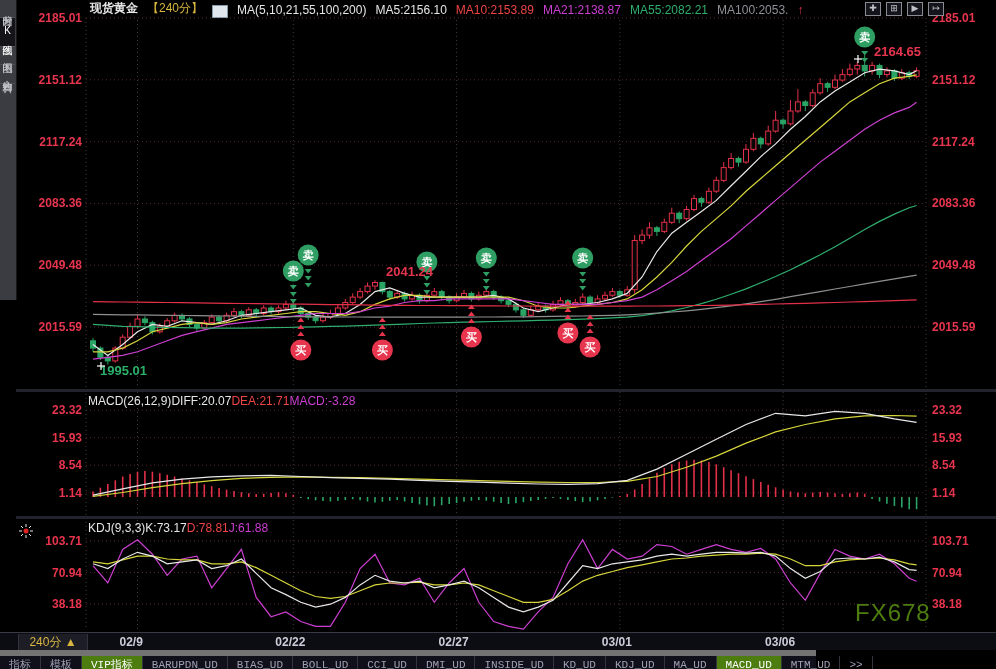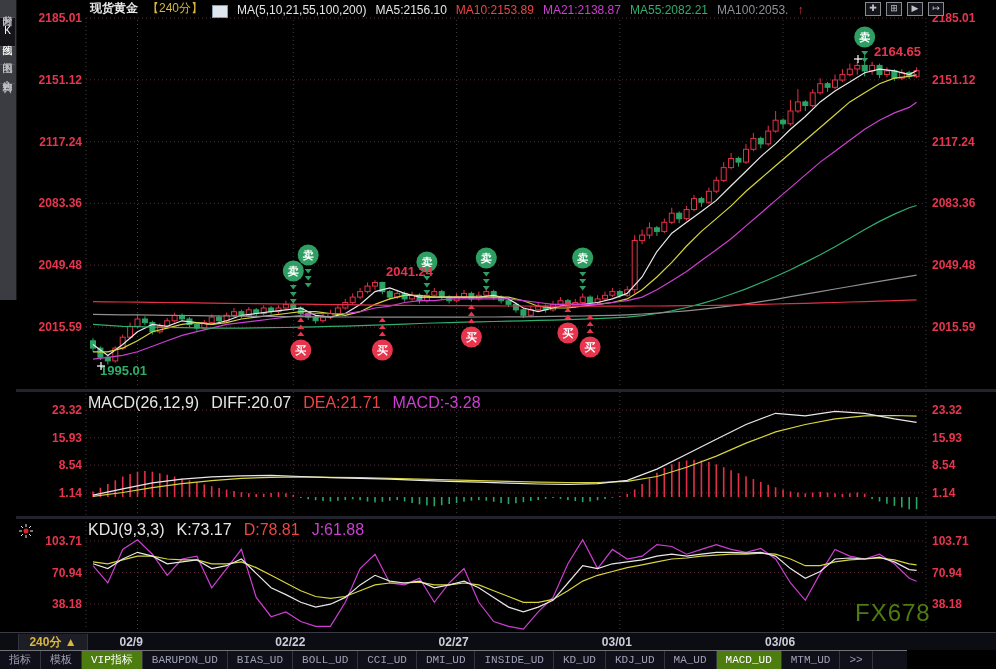--- a/index.html
+++ b/index.html
@@ -10,33 +10,33 @@
   .side-item.selected{background:#141419;color:#ffffff}
   
   .hdr{position:absolute;left:90px;top:2px;height:15px;font-size:12px;display:flex;gap:9px;align-items:flex-end;white-space:nowrap;z-index:4}
   .cw{color:#e6e6e6}.cy{color:#ef4444}.cm{color:#cc3fd1}.cg{color:#2fae6e}.cgr{color:#8f8f97}.cred{color:#e8354e;font-weight:bold}
   .sym{color:#e6e6e6;font-weight:bold}
   .per{color:#d8b640;font-weight:normal}
   .ma-ico{display:inline-block;width:14px;height:11px;background:#dfe6ee;border:1px solid #8899aa;position:relative;top:1px}
   .toolbar{position:absolute;left:865px;top:2px;display:flex;gap:5px;z-index:4}
   .tool{width:14px;height:12px;border:1px solid #8a8a94;color:#c2c2cc;font-size:9px;line-height:11px;text-align:center;background:#14141b;cursor:pointer}
   
-  .ind-hdr{position:absolute;left:88px;font-size:16px;display:flex;gap:12px;white-space:nowrap;z-index:4}
+  .ind-hdr{position:absolute;left:88px;font-size:12px;display:flex;white-space:nowrap;z-index:4}
   #macd-hdr{top:394px}
   #kdj-hdr{top:521px}
   
   #chart-svg{position:absolute;left:16px;top:0;z-index:2}
   
   #hot-icon{position:absolute;left:18px;top:523px;z-index:4}
   
   #time-row{position:absolute;left:0;top:632px;width:996px;height:18px;background:#0c0c13;border-top:1px solid #3a3a46;box-sizing:border-box;z-index:6}
-  #period-box{position:absolute;left:18px;top:1px;width:68px;height:16px;background:#1d1d26;color:#d8b640;font-weight:bold;font-size:12px;text-align:center;line-height:16px;border-left:1px solid #33333d;border-right:1px solid #33333d;cursor:pointer}
+  #period-box{position:absolute;left:18px;top:1px;width:68px;height:16px;background:#1d1d26;color:#d8b640;font-weight:normal;font-size:12px;text-align:center;line-height:16px;border-left:1px solid #33333d;border-right:1px solid #33333d;cursor:pointer}
   .date-label{position:absolute;top:2px;font-size:12px;font-weight:bold;color:#cdcdda}
   
-  #tab-row{position:absolute;left:0;top:650px;width:907px;height:19px;background:#10101a;display:flex;font-size:11px;color:#9fa0b4;border-top:1px solid #737373;box-sizing:border-box;z-index:6}
+  #tab-row{position:absolute;left:0;top:650px;width:816px;height:19px;background:#10101a;display:flex;font-size:11px;color:#9fa0b4;border-top:6px solid #737373;box-sizing:border-box;z-index:6}
   .tab{padding:2px 9px 0 9px;border-right:1px solid #34343e;line-height:15px;cursor:pointer;font-family:"Liberation Mono",monospace;white-space:nowrap}
   .tab.selected{background:#4d7c0f;color:#fff}
   
   #watermark{position:absolute;left:855px;top:599px;font-size:24px;color:#4d7c0f;letter-spacing:1px;z-index:5;font-family:"Liberation Sans",sans-serif}
 </style>
 </head>
 <body>
 
 <div class="sidebar">
   <div class="side-item">分时图</div>

